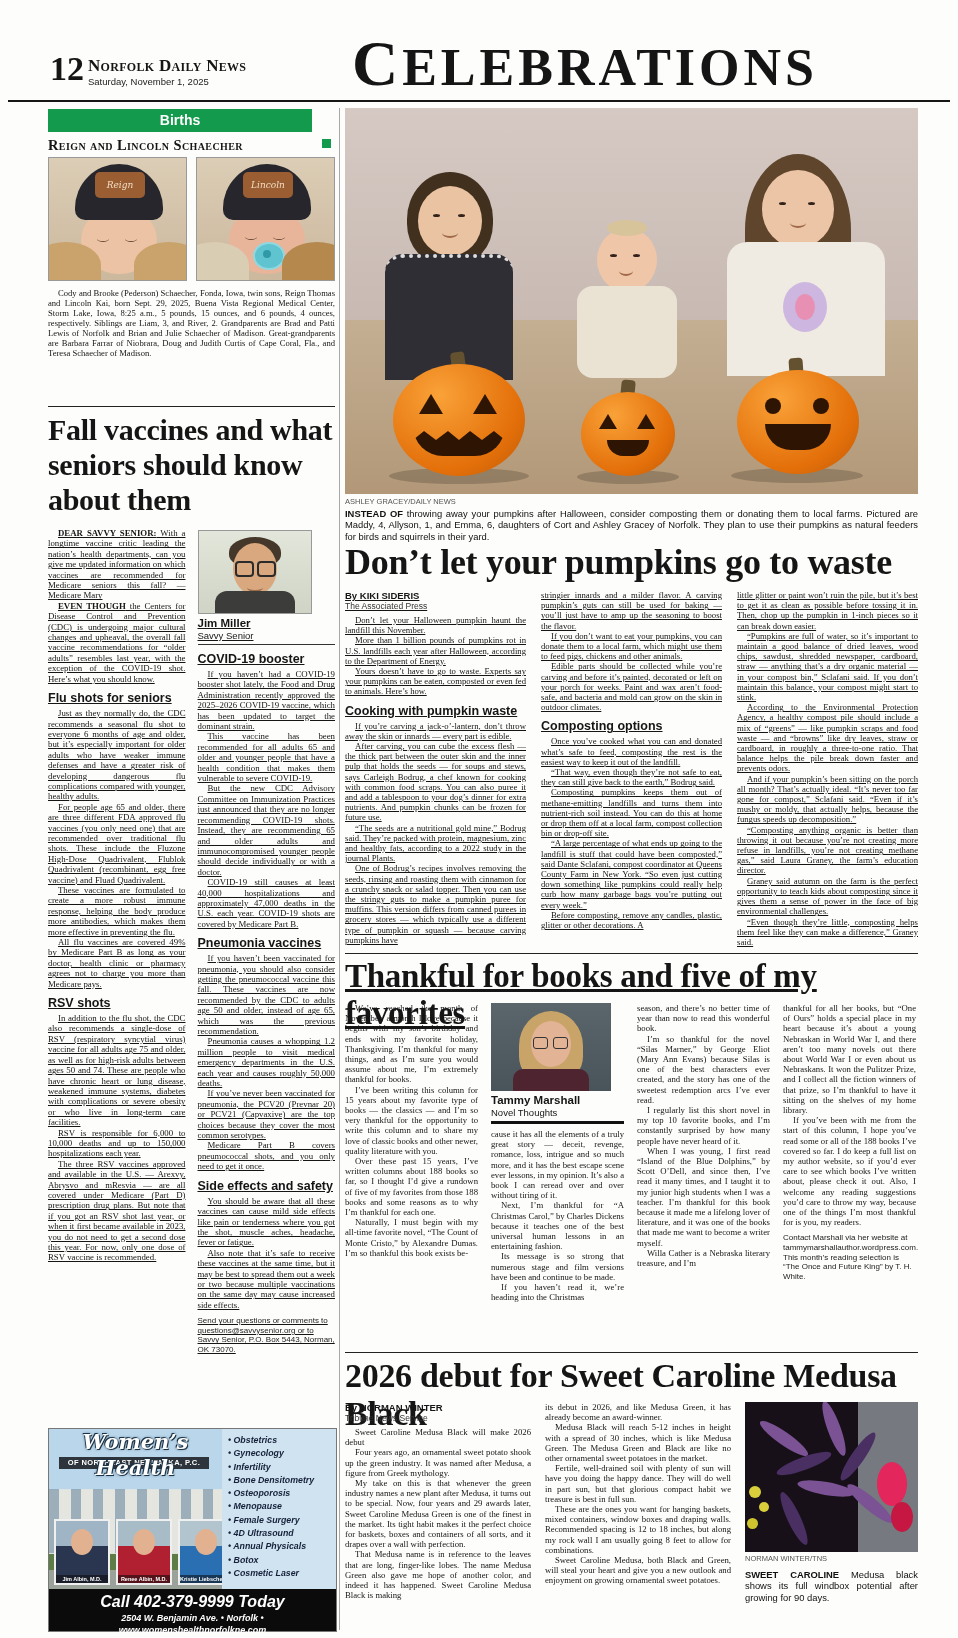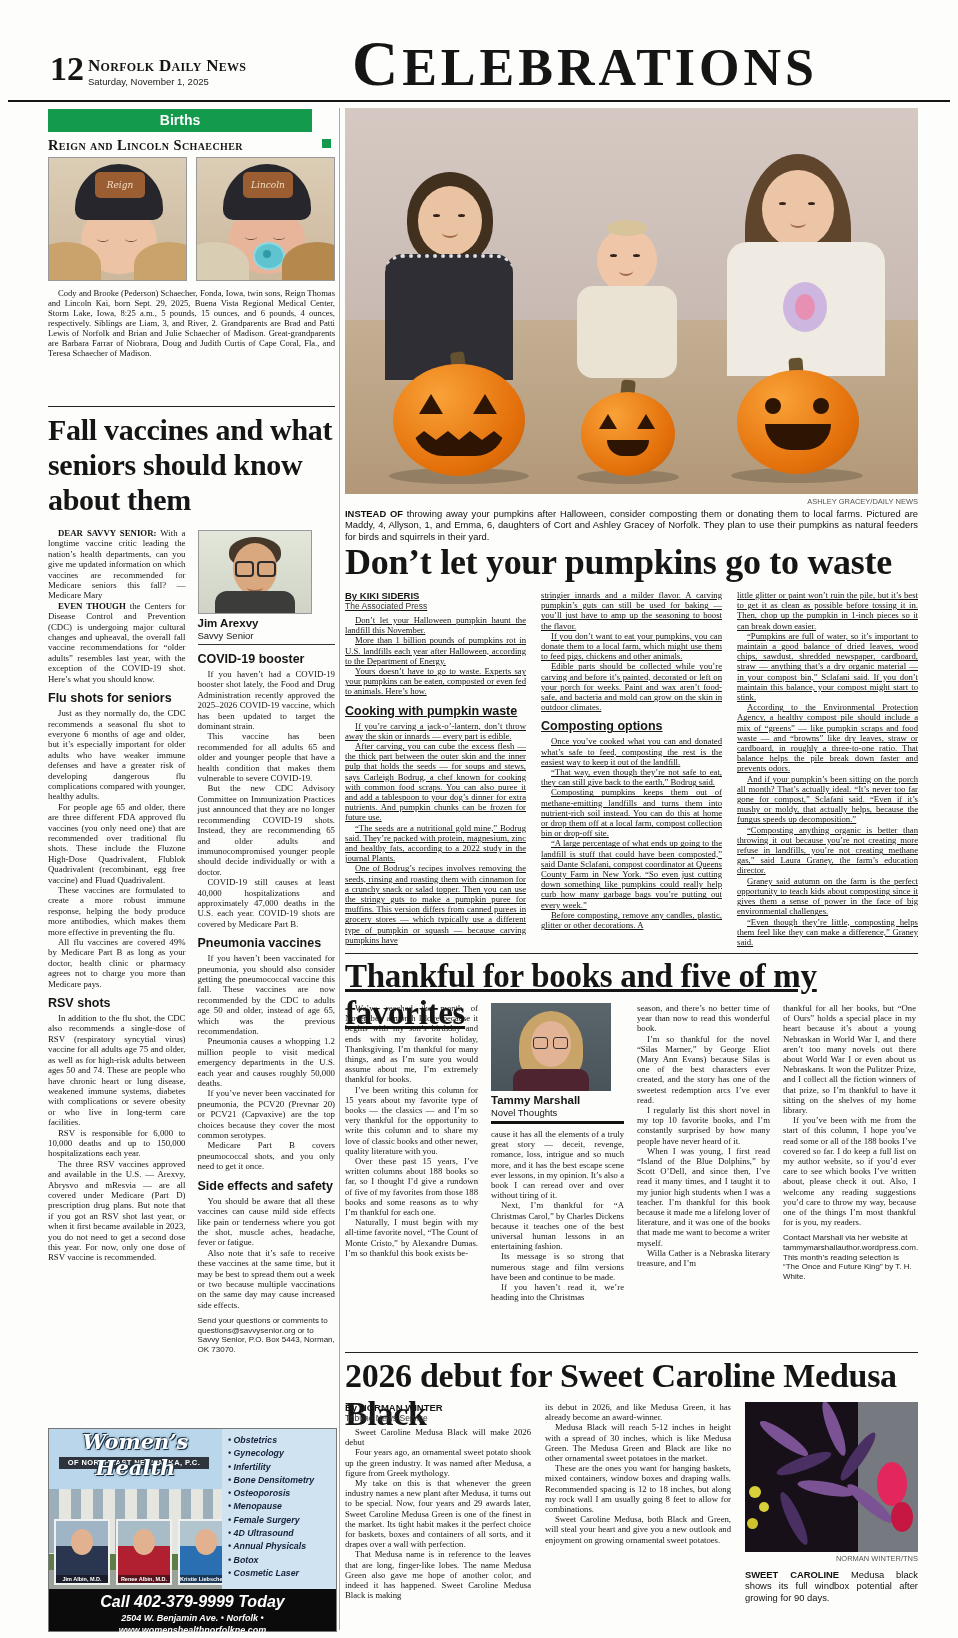--- a/index.html
+++ b/index.html
@@ -36,27 +36,27 @@
   .bp-paci::after{content:"";position:absolute;left:8px;top:6px;width:8px;height:8px;background:#2f9aa6;border-radius:50%;}
   .births-body{left:48px;top:288px;width:287px;}
   
   .body-p{font:8.8px/10.4px "Liberation Serif",serif;text-align:justify;margin:0;text-indent:10px;}
   .body-p.ni{text-indent:0;}
   .lead{font-weight:bold;}
   .subhead{font:bold 12.5px/14px "Liberation Sans",sans-serif;margin:7px 0 3px;text-indent:0;}
   .byline{font:bold 9.5px/11px "Liberation Sans",sans-serif;margin:0;}
   .byline-org{font:8.5px/10px "Liberation Sans",sans-serif;margin:0 0 4px;color:#333;}
   .note{font:8px/9.6px "Liberation Sans",sans-serif;color:#222;margin-top:6px;text-align:left;}
-  .credit{font:7.5px/9px "Liberation Sans",sans-serif;color:#555;text-align:right;}
+  .credit{font:7.5px/9px "Liberation Sans",sans-serif;color:#555;}
   .caption{font:9.4px/11.4px "Liberation Sans",sans-serif;text-align:justify;color:#111;}
   .rule{background:#222;height:1px;}
   
   .vacc-rule{left:48px;top:406px;width:287px;}
   .vacc-headline{left:48px;top:412px;width:290px;font:bold 30px/35px "Liberation Serif",serif;letter-spacing:-.3px;}
-  .vacc-cols{left:48px;top:528px;width:287px;height:896px;display:flex;gap:12px;overflow:hidden;}
+  .vacc-cols{left:48px;top:528px;width:287px;height:896px;display:flex;gap:12px;overflow:hidden;text-decoration:underline;}
   .vacc-col{width:138px;}
   .profile-photo{width:112px;height:82px;border:1px solid #999;position:relative;overflow:hidden;
                  background:linear-gradient(#e3e6da,#cfd4c6);margin:2px 0 3px;}
   .jim-hair{position:absolute;left:30px;top:6px;width:52px;height:30px;background:#45372a;border-radius:50% 50% 40% 40%;}
   .jim-face{position:absolute;left:34px;top:12px;width:44px;height:52px;background:#d9a87e;border-radius:50%;}
   .jim-glass{position:absolute;top:30px;width:15px;height:12px;border:2px solid #2b2b2b;border-radius:4px;}
   .jim-smile{position:absolute;left:48px;top:52px;width:16px;height:7px;border-bottom:2px solid #9c6b4a;border-radius:50%;}
   .jim-shirt{position:absolute;left:16px;top:60px;width:80px;height:24px;background:#3c3c3a;border-radius:12px 12px 0 0;}
   .profile-name{font:bold 11.5px/13px "Liberation Sans",sans-serif;margin:0;}
   .profile-role{font:9.5px/11px "Liberation Sans",sans-serif;margin:0 0 3px;}
@@ -196,21 +196,21 @@
     </div>
     <div class="vacc-col">
       <div class="profile-photo">
         <div class="jim-hair"></div>
         <div class="jim-face"></div>
         <div class="jim-glass" style="left:36px;"></div>
         <div class="jim-glass" style="left:58px;"></div>
         <div class="jim-smile"></div>
         <div class="jim-shirt"></div>
       </div>
-      <p class="profile-name">Jim Arexvy</p>
+      <p class="profile-name">Jim Miller</p>
       <p class="profile-role">Savvy Senior</p>
       <hr class="thin-rule">
       <h3 class="subhead">COVID-19 booster</h3>
       <p class="body-p">If you haven’t had a COVID-19 booster shot lately, the Food and Drug Administration recently approved the 2025–2026 COVID-19 vaccine, which has been updated to target the dominant strain.</p>
       <p class="body-p">This vaccine has been recommended for all adults 65 and older and younger people that have a health condition that makes them vulnerable to severe COVID-19.</p>
       <p class="body-p">But the new CDC Advisory Committee on Immunization Practices just announced that they are no longer recommending COVID-19 shots. Instead, they are recommending 65 and older adults and immunocompromised younger people should decide individually or with a doctor.</p>
       <p class="body-p">COVID-19 still causes at least 40,000 hospitalizations and approximately 47,000 deaths in the U.S. each year. COVID-19 shots are covered by Medicare Part B.</p>
       <h3 class="subhead">Pneumonia vaccines</h3>
       <p class="body-p">If you haven’t been vaccinated for pneumonia, you should also consider getting the pneumococcal vaccine this fall. These vaccines are now recommended by the CDC to adults age 50 and older, instead of age 65, which was the previous recommendation.</p>
       <p class="body-p">Pneumonia causes a whopping 1.2 million people to visit medical emergency departments in the U.S. each year and causes roughly 50,000 deaths.</p>
@@ -407,20 +407,21 @@
       <p class="byline">By NORMAN WINTER</p>
       <p class="byline-org">Tribune News Service</p>
       <p class="body-p">Sweet Caroline Medusa Black will make 2026 debut</p>
       <p class="body-p">Four years ago, an ornamental sweet potato shook up the green industry. It was named after Medusa, a figure from Greek mythology.</p>
       <p class="body-p">My take on this is that whenever the green industry names a new plant after Medusa, it turns out to be special. Now, four years and 29 awards later, Sweet Caroline Medusa Green is one of the finest in the market. Its tight habit makes it the perfect choice for baskets, boxes and containers of all sorts, and it drapes over a wall with perfection.</p>
       <p class="body-p">That Medusa name is in reference to the leaves that are long, finger-like lobes. The name Medusa Green also gave me hope of another color, and indeed it has happened. Sweet Caroline Medusa Black is making</p>
     </div>
     <div class="medusa-col">
       <p class="body-p ni">its debut in 2026, and like Medusa Green, it has already become an award-winner.</p>
       <p class="body-p">Medusa Black will reach 5-12 inches in height with a spread of 30 inches, which is like Medusa Green. The Medusa Green and Black are like no other ornamental sweet potatoes in the market.</p>
+      <p class="body-p">Fertile, well-drained soil with plenty of sun will have you doing the happy dance. They will do well in part sun, but that glorious compact habit we treasure is best in full sun.</p>
       <p class="body-p">These are the ones you want for hanging baskets, mixed containers, window boxes and draping walls. Recommended spacing is 12 to 18 inches, but along my rock wall I am usually going 8 feet to allow for combinations.</p>
       <p class="body-p">Sweet Caroline Medusa, both Black and Green, will steal your heart and give you a new outlook and enjoyment on growing ornamental sweet potatoes.</p>
     </div>
     <div class="medusa-photocol">
       <div class="medusa-photo">
         <div class="md-wall"></div>
         <div class="leaf" style="left:10px;top:30px;transform:rotate(35deg);"></div>
         <div class="leaf d" style="left:30px;top:55px;transform:rotate(-20deg);"></div>
         <div class="leaf" style="left:60px;top:20px;transform:rotate(70deg);"></div>
         <div class="leaf" style="left:52px;top:80px;transform:rotate(10deg);"></div>

